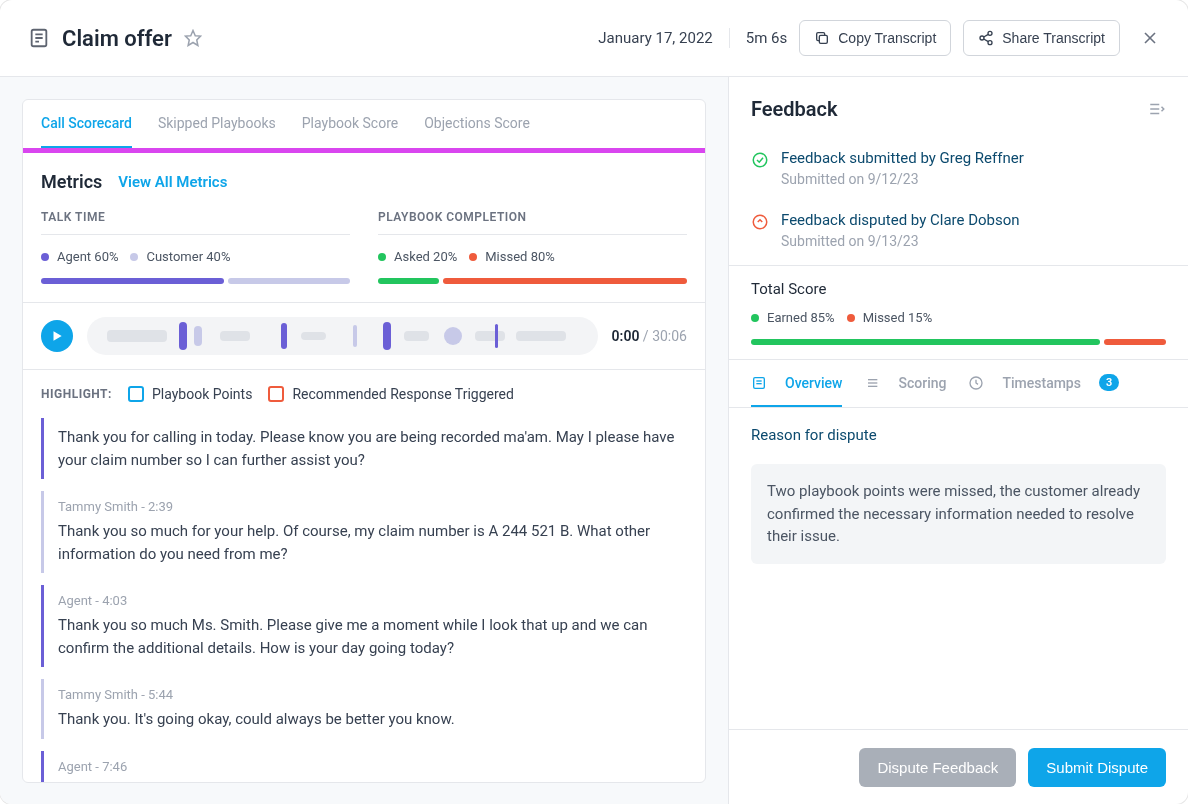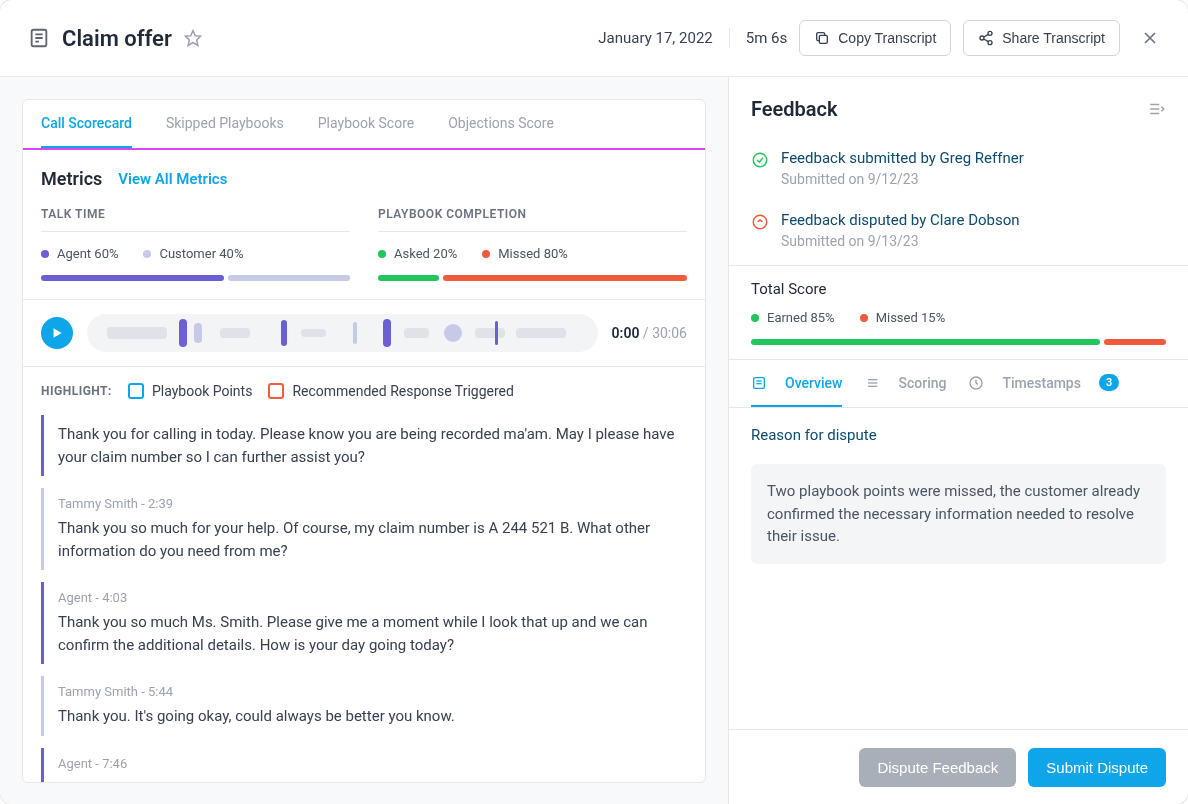--- a/index.html
+++ b/index.html
@@ -87,23 +87,23 @@
     .card {
       background: #fff;
       border: 1px solid #e5e7eb;
       border-radius: 6px;
       height: 100%;
       display: flex;
       flex-direction: column;
     }
     .tabs {
       display: flex;
-      gap: 34px;
+      gap: 26px;
       padding: 0 18px;
-      border-bottom: 2px solid #d946ef;
+      border-bottom: 5px solid #d946ef;
     }
     .tab {
       padding: 15px 0;
       font-size: 14px;
       color: #9ca3af;
       cursor: pointer;
       border-bottom: 2px solid transparent;
     }
     .tab.active {
       color: #0ea5e9;
@@ -137,21 +137,21 @@
       font-size: 12px;
       font-weight: 600;
       color: #6b7280;
       letter-spacing: 0.5px;
       padding-bottom: 10px;
       border-bottom: 1px solid #e5e7eb;
       margin-bottom: 14px;
     }
     .legend-row {
       display: flex;
-      gap: 25px;
+      gap: 12px;
       margin-bottom: 14px;
     }
     .legend-item {
       display: flex;
       align-items: center;
       gap: 8px;
       font-size: 13px;
       color: #4b5563;
     }
     .dot {

